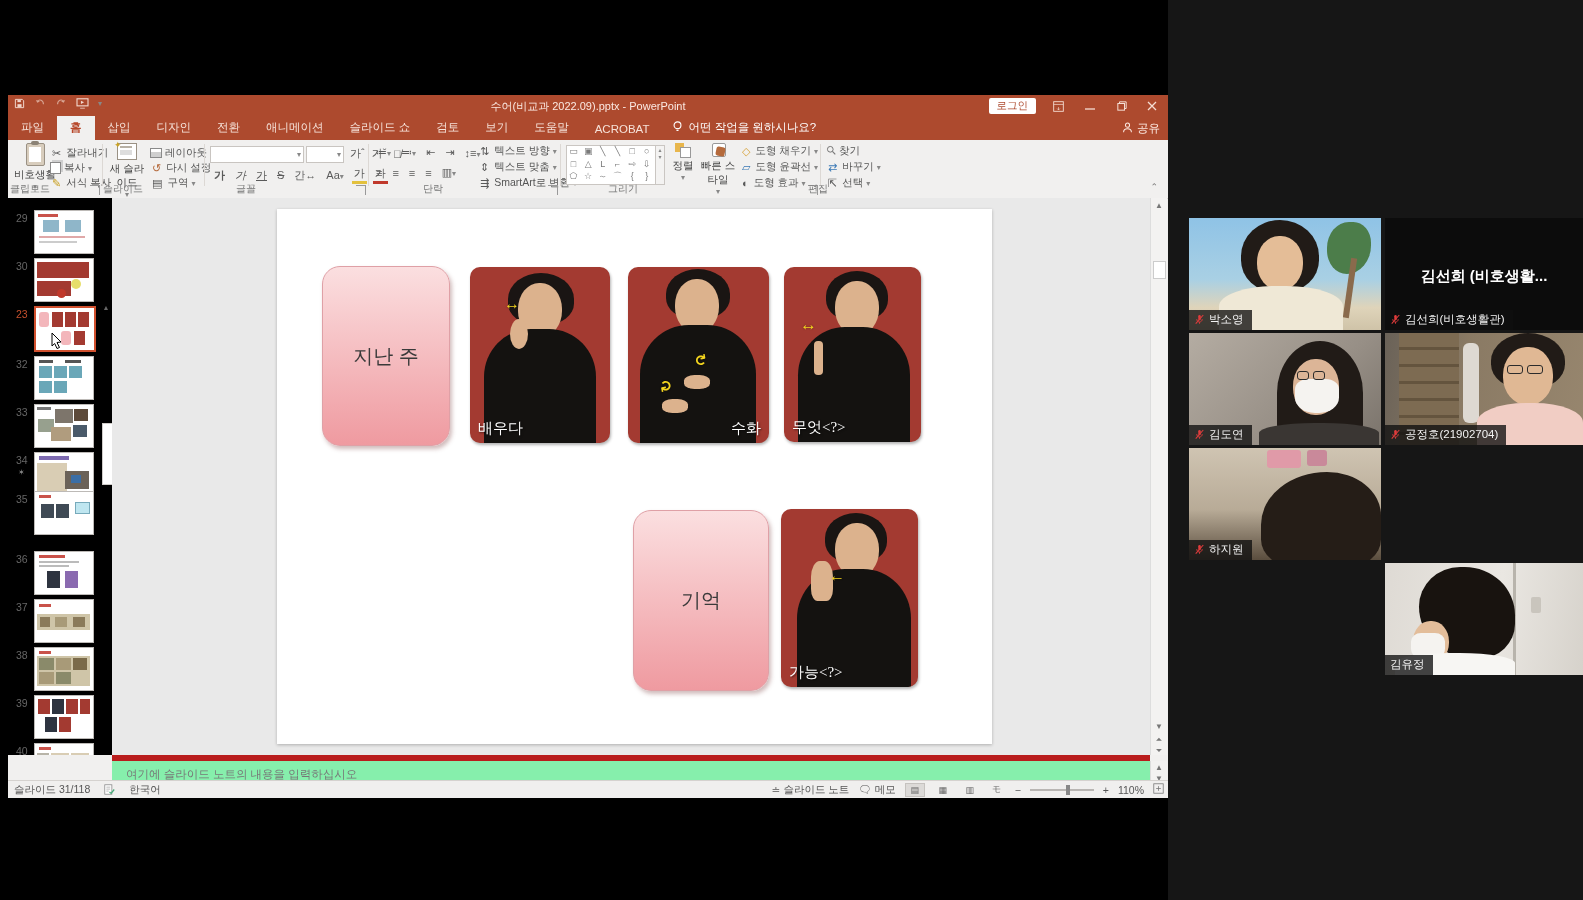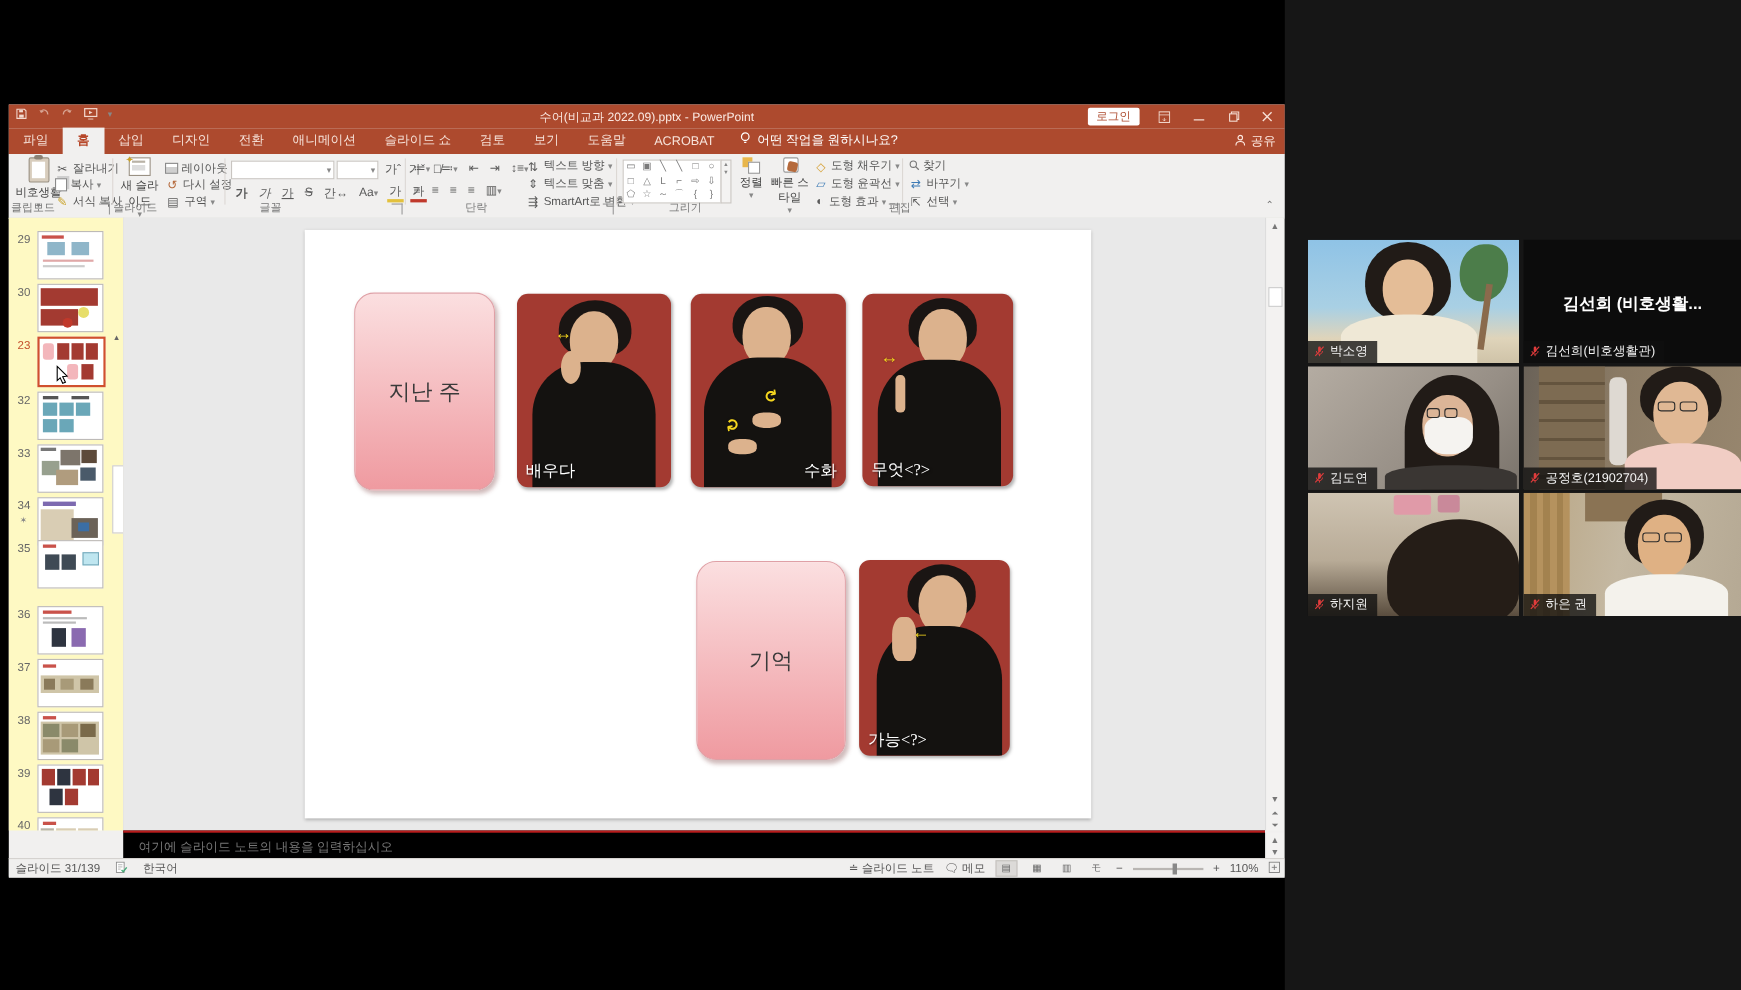--- a/index.html
+++ b/index.html
@@ -26,21 +26,21 @@
   .rgrouplabel{position:absolute;bottom:2px;font-size:10px;color:#777;width:90px;}
   .bigbtn{position:absolute;top:3px;width:46px;text-align:center;color:#444;}
   .bigbtn .bicon{margin:0 auto 2px;}
   .smallrow{position:absolute;display:flex;align-items:center;gap:3px;white-space:nowrap;color:#555;}
   .dd{color:#888;font-size:8px;}
   .combobox{background:#fff;border:1px solid #c9c5c1;height:15px;}
   .glyphbtn{display:inline-block;padding:0 2px;color:#5a5a5a;font-size:11px;}
   .launcher{position:absolute;bottom:3px;width:9px;height:9px;border-left:1px solid #999;border-bottom:1px solid #999;transform:rotate(180deg);}
   .shapecell{width:13px;height:11px;font-size:9px;color:#7a7a7a;text-align:center;line-height:11px;}
   
-  #thumbpanel{left:0;top:103px;width:104px;height:557px;background:#fef9c3;overflow:hidden;border-right:1px solid #d2cfcc;}
+  #thumbpanel{left:0;top:103px;width:104px;height:557px;background:#000000;overflow:hidden;border-right:1px solid #d2cfcc;}
   .thumbitem .tnum{position:absolute;left:8px;top:2px;font-size:10.5px;color:#666;}
   .thumbitem.sel .tnum{color:#c4502d;}
   .thumbbox{position:absolute;left:26px;top:0;width:58px;height:42px;background:#fff;border:1px solid #bdbab7;overflow:hidden;}
   .thumbitem.sel .thumbbox{border:2px solid #d0502e;}
   .tstar{position:absolute;left:10px;top:16px;font-size:8px;color:#888;}
   .mini{position:absolute;}
   #thumb-scroll-up{left:93px;top:105px;width:10px;height:10px;color:#666;font-size:7px;text-align:center;line-height:10px;}
   #thumb-scroll-thumb{left:94px;top:225px;width:9px;height:60px;background:#fff;border:1px solid #cfccc9;}
   #canvas{left:104px;top:103px;width:1038px;height:557px;background:#e9e9e9;}
   #slide{left:165px;top:11px;width:715px;height:535px;background:#fff;box-shadow:0 1px 3px rgba(0,0,0,.25);}
@@ -53,21 +53,21 @@
   .photo .face{position:absolute;background:#dcb28d;border-radius:48%;}
   .photo .torso{position:absolute;background:#141210;border-radius:42% 42% 0 0;}
   .photo .hand{position:absolute;background:#dcb28d;border-radius:50%;}
   .photo .parrow{position:absolute;color:#f4d51f;font-weight:bold;text-shadow:0 0 2px rgba(0,0,0,.4);}
   .plabel{position:absolute;bottom:5px;color:#fff;font-size:15px;font-family:"Liberation Serif",serif;text-shadow:1px 1px 2px rgba(0,0,0,.6);}
   
   #vscroll{left:1142px;top:103px;width:16px;height:557px;background:#f3f2f1;border-left:1px solid #ddd;}
   .sbtn{position:absolute;left:2px;width:12px;text-align:center;color:#777;font-size:8px;}
   #vthumb{position:absolute;left:2px;top:63px;width:11px;height:16px;background:#fff;border:1px solid #ccc;}
   
-  #notesbar{left:104px;top:660px;width:1038px;height:25px;background:#000000;border-top:2px solid #b91c1c;}
+  #notesbar{left:104px;top:660px;width:1038px;height:25px;background:#86efac;border-top:6px solid #b91c1c;}
   #notes-text{left:14px;top:6px;font-size:11.5px;color:#777;}
   #notes-scroll{left:1038px;top:0;width:16px;height:25px;background:#f3f2f1;border-left:1px solid #ddd;}
   #statusbar{left:0;top:685px;width:100%;height:17px;background:#f0efee;border-top:1px solid #d5d2cf;color:#555;font-size:10.5px;}
   #status-left{left:6px;top:2px;display:flex;gap:14px;align-items:center;}
   #status-right{right:4px;top:1px;display:flex;gap:9px;align-items:center;}
   .viewbtn{width:18px;text-align:center;color:#666;font-size:9px;padding:1px 0;}
   .viewbtn.sel{background:#dcdad8;border:1px solid #c5c2bf;}
   .ztrack{width:64px;height:2px;background:#b9b6b3;position:relative;}
   .zthumb{position:absolute;left:36px;top:-4px;width:4px;height:10px;background:#888;}
   
@@ -556,21 +556,21 @@
   <div id="notesbar" class="abs">
     <div id="notes-text" class="abs">여기에 슬라이드 노트의 내용을 입력하십시오</div>
     <div id="notes-scroll" class="abs">
       <div class="sbtn" style="top:2px;">▲</div>
       <div class="sbtn" style="top:13px;">▼</div>
     </div>
   </div>
 
   <div id="statusbar" class="abs">
     <div id="status-left" class="abs">
-      <span>슬라이드 31/139</span>
+      <span>슬라이드 31/118</span>
       <span><svg width="11" height="11" viewBox="0 0 14 14">
             <rect x="1" y="1" width="9" height="12" fill="#fff" stroke="#888"></rect>
             <path d="M3 4h5M3 6.5h5M3 9h3" stroke="#aaa"></path>
             <path d="M7 10l2 2 4-5" fill="none" stroke="#4a7" stroke-width="1.6"></path>
           </svg></span>
       <span>한국어</span>
     </div>
     <div id="status-right" class="abs">
       <span style="display:flex;gap:3px;align-items:center;">
           <span>≐</span>
@@ -683,35 +683,28 @@
       <svg width="11" height="11" viewBox="0 0 16 16">
           <rect x="6.2" y="1.5" width="3.6" height="7.5" rx="1.8" fill="#e03c3c"></rect>
           <path d="M4 7.5c0 2.3 1.8 4.1 4 4.1s4-1.8 4-4.1" stroke="#e03c3c" fill="none" stroke-width="1.3"></path>
           <path d="M8 11.6v2.6" stroke="#e03c3c" stroke-width="1.3"></path>
           <path d="M13.5 1.5l-11 12.5" stroke="#e03c3c" stroke-width="1.5"></path>
         </svg>
       <span>하지원</span>
     </div>
   </div>
 
-  <div class="tile" style="left:217px;top:448px;width:198px;height:112px;">
-    <div class="vid" style="background:linear-gradient(100deg,#b9a582 0%,#c4b8a2 45%,#b5a994 100%);">
-      <div class="ph-extra" style="left:0;top:0;width:42px;height:112px;background:repeating-linear-gradient(90deg,#b5925e 0 6px,#a3824f 6px 12px);"></div>
-      <div class="ph-extra" style="left:56px;top:0;width:70px;height:26px;background:#8a7354;"></div>
-      <div class="ph-hair" style="left:92px;top:6px;width:72px;height:62px;"></div>
-      <div class="ph-face" style="left:104px;top:20px;width:48px;height:56px;background:#dfb184;"></div>
-      <div class="glasses" style="left:108px;top:36px;width:14px;"></div>
-      <div class="glasses" style="left:128px;top:36px;width:14px;"></div>
-      <div class="ph-torso" style="left:74px;top:74px;width:112px;height:38px;background:#f4f2ec;"></div>
+
+
+  <div class="tile" style="left:217px;top:563px;width:198px;height:112px;">
+    <div class="vid" style="background:linear-gradient(100deg,#dedad4 0%,#eae7e2 55%,#d6d2cb 100%);">
+      <div class="ph-extra" style="left:128px;top:0;width:3px;height:112px;background:#b8b4ac;"></div>
+      <div class="ph-extra" style="left:146px;top:34px;width:10px;height:16px;background:#c9c5bd;border-radius:2px;"></div>
+      <div class="ph-hair" style="left:34px;top:4px;width:96px;height:92px;border-radius:45% 55% 40% 60%;background:#18130f;"></div>
+      <div class="ph-face" style="left:28px;top:58px;width:36px;height:42px;background:#e3bd9a;"></div>
+      <div class="mask" style="left:26px;top:70px;width:34px;height:28px;"></div>
+      <div class="ph-torso" style="left:10px;top:90px;width:120px;height:22px;background:#f7f6f3;"></div>
     </div>
     <div class="nameplate">
-      <svg width="11" height="11" viewBox="0 0 16 16">
-          <rect x="6.2" y="1.5" width="3.6" height="7.5" rx="1.8" fill="#e03c3c"></rect>
-          <path d="M4 7.5c0 2.3 1.8 4.1 4 4.1s4-1.8 4-4.1" stroke="#e03c3c" fill="none" stroke-width="1.3"></path>
-          <path d="M8 11.6v2.6" stroke="#e03c3c" stroke-width="1.3"></path>
-          <path d="M13.5 1.5l-11 12.5" stroke="#e03c3c" stroke-width="1.5"></path>
-        </svg>
-      <span>하은 권</span>
-    </div>
-  </div>
-
-
+      <span>김유정</span>
+    </div>
+  </div>
 </div>
 
 </body></html>

